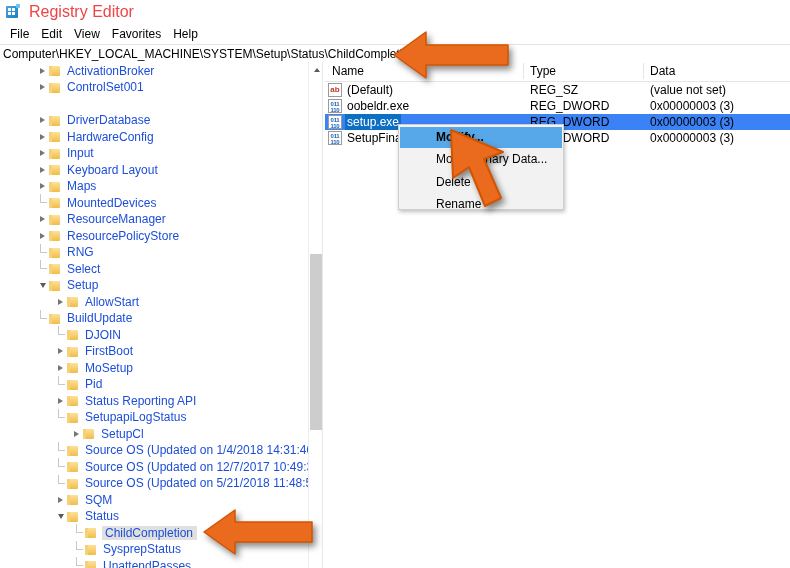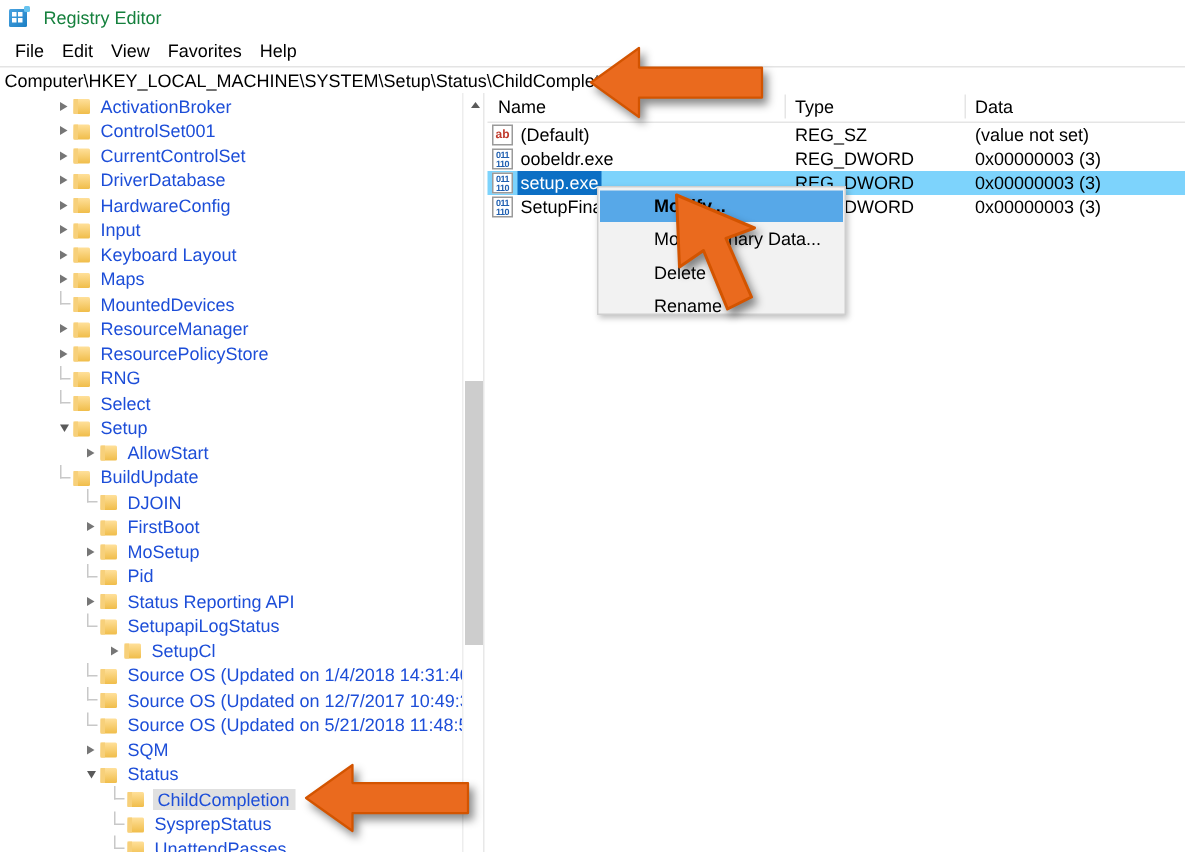--- a/index.html
+++ b/index.html
@@ -25,21 +25,21 @@
      background:#fff;display:flex;align-items:center;}
   .app-icon{width:16px;height:16px;margin-left:6px;margin-right:7px;position:relative;}
   .app-icon .b1{position:absolute;left:0;top:2px;width:12px;height:12px;
      background:linear-gradient(135deg,#4aa3e0,#1b7fc4);border-radius:1px;}
   .app-icon .b2{position:absolute;left:2px;top:4px;width:3px;height:3px;background:#fff;}
   .app-icon .b3{position:absolute;left:6px;top:4px;width:3px;height:3px;background:#fff;}
   .app-icon .b4{position:absolute;left:2px;top:8px;width:3px;height:3px;background:#fff;}
   .app-icon .b5{position:absolute;left:6px;top:8px;width:3px;height:3px;background:#fff;}
   .app-icon .b6{position:absolute;left:10px;top:0px;width:4px;height:4px;
      background:#67c3ef;border-radius:1px;}
-  .title-text{font-size:12px;color:#15803d;}
+  .title-text{font-size:16px;color:#ef4444;}
 
   
   .menubar{position:absolute;left:0;top:25px;width:790px;height:18px;
      display:flex;align-items:center;padding-left:4px;}
   .menubar .mi{font-size:12px;color:#000;padding:0 6px;line-height:18px;cursor:default;}
 
   
   .addrbar{position:absolute;left:0;top:44px;width:790px;height:17px;
      border-top:1px solid #e4e4e4;border-bottom:1px solid #d0d0d0;
      background:#fff;display:flex;align-items:center;}
@@ -85,21 +85,21 @@
 
   
   .lheader{position:absolute;left:0;top:0;width:465px;height:19px;
      border-bottom:1px solid #e5e5e5;background:#fff;}
   .lheader .hc{position:absolute;top:2px;font-size:12px;color:#000;}
   .lheader .hsep{position:absolute;top:1px;width:1px;height:16px;background:#e5e5e5;}
   .lrow{position:absolute;left:0;width:465px;height:16px;font-size:12px;color:#000;}
   .lrow .nm{position:absolute;left:22px;top:0;line-height:16px;white-space:nowrap;}
   .lrow .ty{position:absolute;left:205px;top:0;line-height:16px;}
   .lrow .da{position:absolute;left:325px;top:0;line-height:16px;}
-  .lrow.selrow{background:#7dd3fc;}
+  .lrow.selrow{background:#3b82f6;}
   .lrow.selrow .nm{background:#0c6fc4;color:#fff;padding:0 2px;left:20px;}
 
   
   .vicon{position:absolute;left:3px;top:1px;width:14px;height:14px;
      border:1px solid #9a9a9a;background:#fff;
      font-size:6px;line-height:6px;font-family:"Liberation Sans",sans-serif;
      text-align:center;overflow:hidden;box-sizing:border-box;}
   .vicon.sz{color:#c0392b;font-weight:bold;font-size:8px;line-height:12px;}
   .vicon.dw{color:#1f5fb0;font-weight:bold;padding-top:1px;letter-spacing:-0.3px;}
   .vicon.dw span{display:block;}
@@ -161,30 +161,20 @@
       </div>
       <div class="trow" style="top: 16.5px; left: 36px;">
         <span class="tw" style="position: relative;">
           <span class="chev"></span>
         </span>
         <span class="folder">
           <span class="bodyfix"></span>
           <span class="side"></span>
         </span>
         <span class="tlabel">ControlSet001</span>
-      </div>
-      <div class="trow" style="top: 33px; left: 36px;">
-        <span class="tw" style="position: relative;">
-          <span class="chev"></span>
-        </span>
-        <span class="folder">
-          <span class="bodyfix"></span>
-          <span class="side"></span>
-        </span>
-        <span class="tlabel">CurrentControlSet</span>
       </div>
       <div class="trow" style="top: 49.5px; left: 36px;">
         <span class="tw" style="position: relative;">
           <span class="chev"></span>
         </span>
         <span class="folder">
           <span class="bodyfix"></span>
           <span class="side"></span>
         </span>
         <span class="tlabel">DriverDatabase</span>

